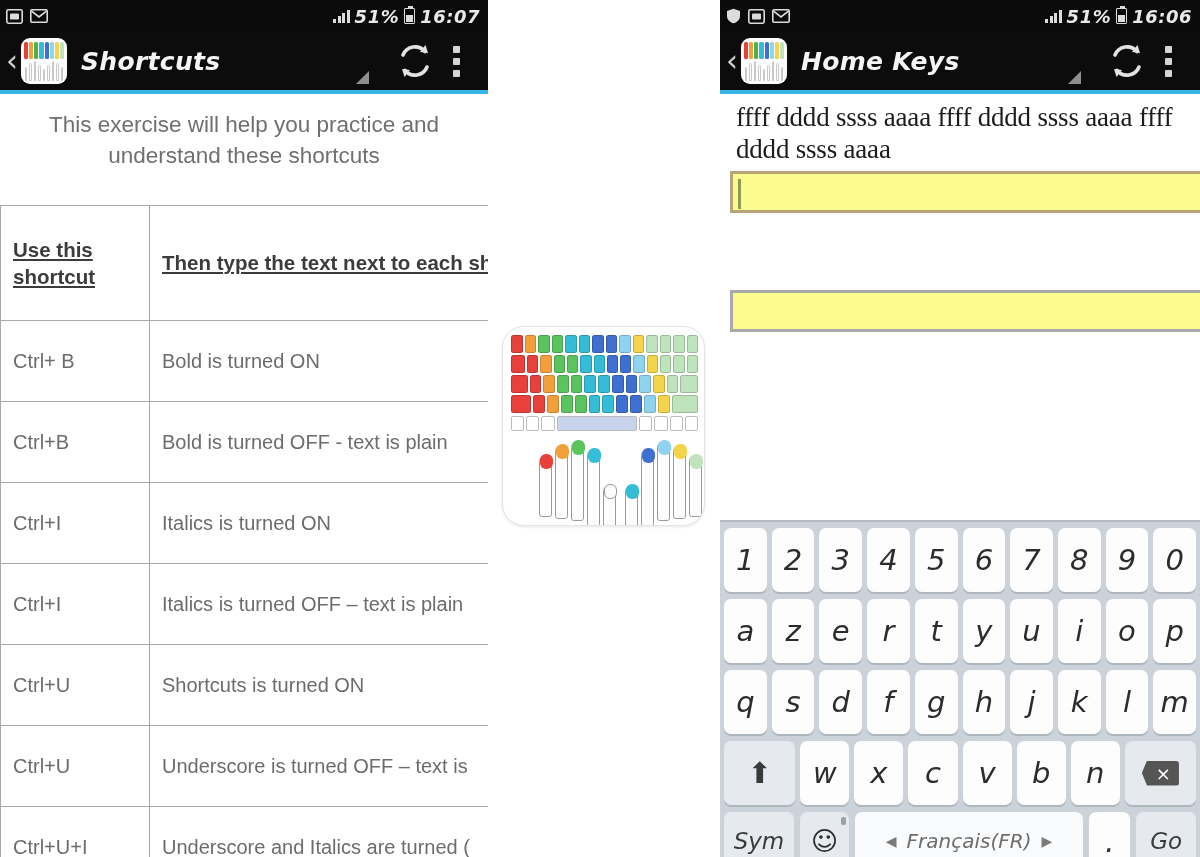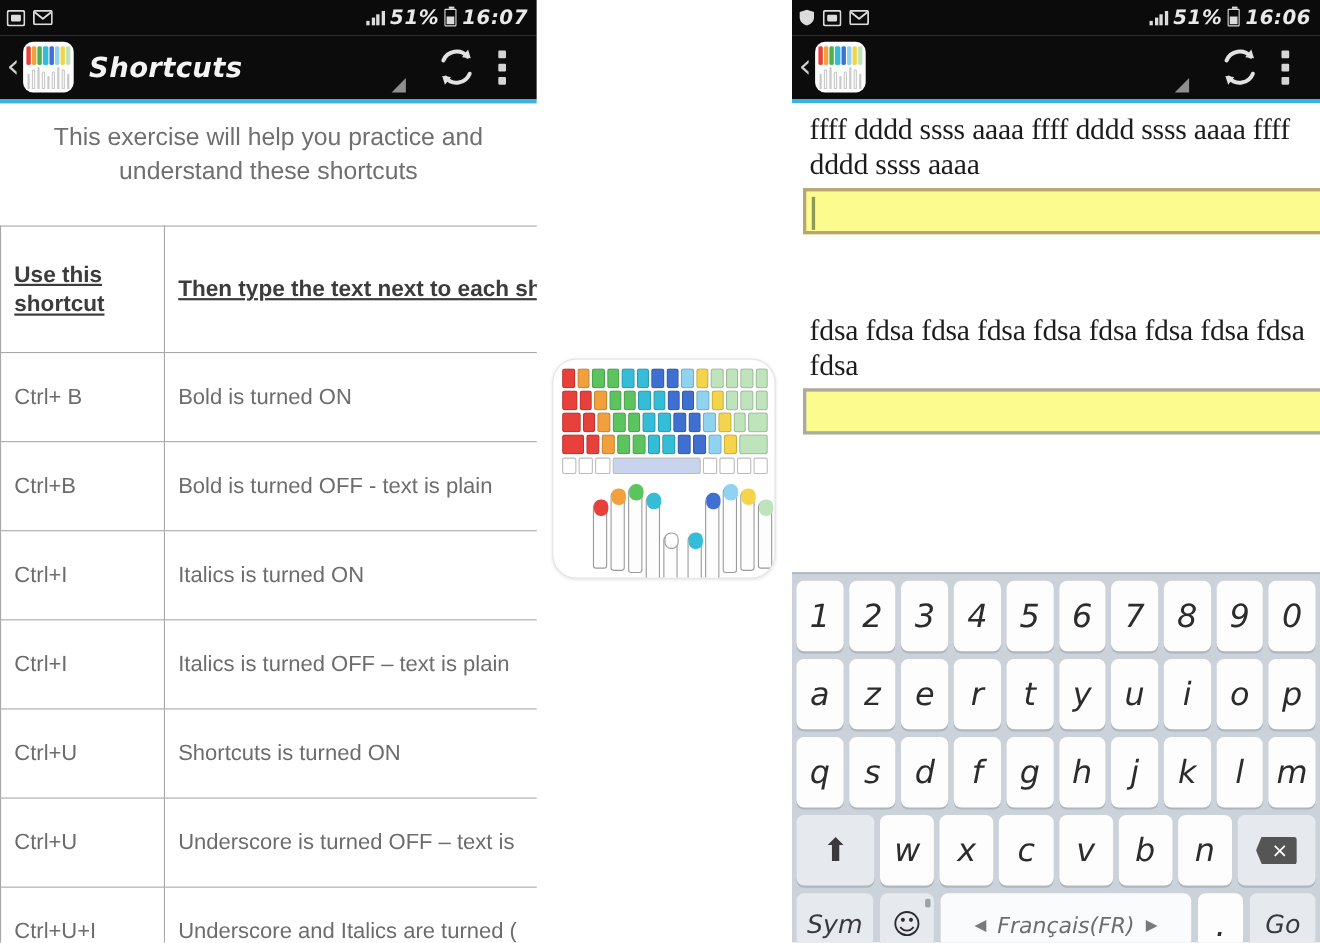--- a/index.html
+++ b/index.html
@@ -455,20 +455,21 @@
             <i style="height:18px"></i>
             <i style="height:20px"></i>
             <i style="height:16px"></i>
             <i style="height:12px"></i>
             <i style="height:16px"></i>
             <i style="height:20px"></i>
             <i style="height:18px"></i>
             <i style="height:14px"></i>
           </div>
       </div>
+      <div class="ab-title">Home Keys</div>
       <div class="ab-spacer"></div>
       <div class="ab-tri"></div>
       <svg class="ab-refresh" viewBox="0 0 40 40">
         <path d="M8 14 A13 13 0 0 1 30 10.5" fill="none" stroke="#e2e2e2" stroke-width="3.6" stroke-linecap="round"></path>
         <path d="M32 26 A13 13 0 0 1 10 29.5" fill="none" stroke="#e2e2e2" stroke-width="3.6" stroke-linecap="round"></path>
         <path d="M30.5 4 L33 12 L25 11 Z" fill="#e2e2e2"></path>
         <path d="M9.5 36 L7 28 L15 29 Z" fill="#e2e2e2"></path>
       </svg>
       <div class="ab-overflow">
           <i></i>
@@ -487,21 +488,20 @@
           <span></span>
         </div>
       </div>
 
       <div class="ex-gap"></div>
 
 
       <div class="ex-gap"></div>
 
       <div class="ex">
-        <div class="ex-text">fdsa fdsa fdsa fdsa fdsa fdsa fdsa fdsa fdsa fdsa</div>
         <div class="ex-input unfocused">
           <span></span>
         </div>
       </div>
     </div>
 
     <div class="kbd">
 
       <div class="kbd-row">
         <div class="key">1</div>

